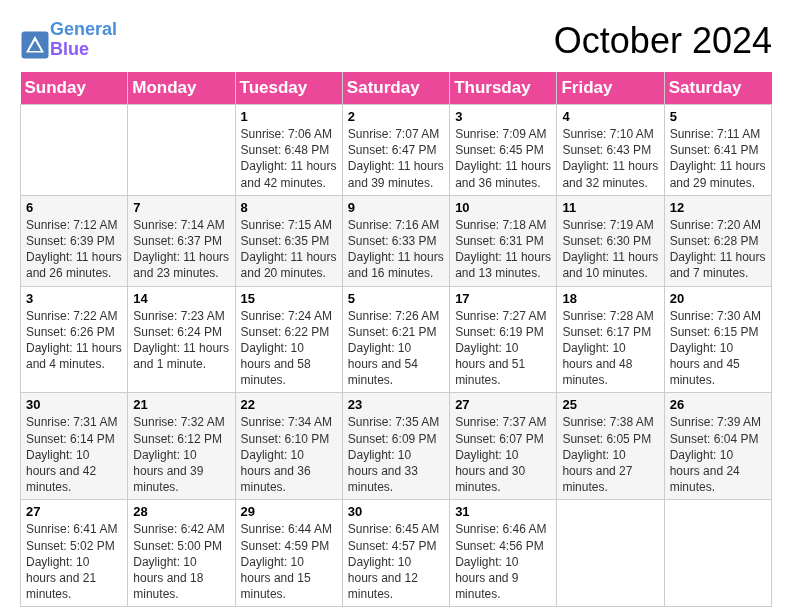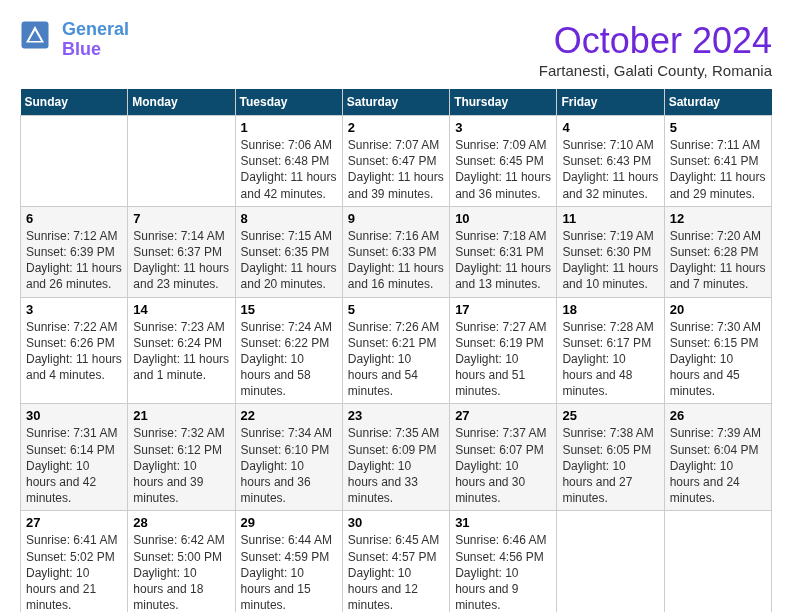--- a/index.html
+++ b/index.html
@@ -11,59 +11,59 @@
       padding: 20px;
     }
     .header {
       display: flex;
       justify-content: space-between;
       align-items: flex-start;
       margin-bottom: 10px;
     }
     .logo {
       display: flex;
-      align-items: flex-start;
-      gap: 12px;
+      align-items: flex-end;
+      gap: 0;
     }
     .logo-text {
       font-size: 18px;
       font-weight: bold;
       color: #333;
       line-height: 1.1;
     }
     .logo-text span {
       color: #4a90d9;
     }
     .logo-icon {
       width: 30px;
       height: 30px;
     }
     .title-block {
       text-align: right;
     }
     .month-title {
       font-size: 36px;
       font-weight: normal;
-      color: #6d28d9;
+      color: #000000;
     }
     .location {
       font-size: 15px;
       color: #333;
     }
     table {
       width: 100%;
       border-collapse: collapse;
       font-size: 11px;
     }
     th {
-      background-color: #0c4a6e;
+      background-color: #ec4899;
       color: #fff;
       padding: 6px 4px;
       text-align: left;
-      font-size: 12px;
+      font-size: 17px;
       font-weight: bold;
     }
     td {
       border: 1px solid #ccc;
       vertical-align: top;
       padding: 4px 5px;
       height: 80px;
       width: 14.28%;
     }
     .day-number {
@@ -100,21 +100,20 @@
       <polygon points="20,8 32,30 8,30" fill="white"></polygon>
       <polygon points="20,14 28,28 12,28" fill="#4a7fc1"></polygon>
     </svg>
     <div class="logo-text">
       <div><span>General</span></div>
       <div style="color:#8b5cf6;">Blue</div>
     </div>
   </div>
   <div class="title-block">
     <div class="month-title">October 2024</div>
-    <div class="location">Fartanesti, Galati County, Romania</div>
   </div>
 </div>
 
 <table>
   <thead>
     <tr>
     <th>Sunday</th>
         <th>Monday</th>
         <th>Tuesday</th>
         <th>Saturday</th>

